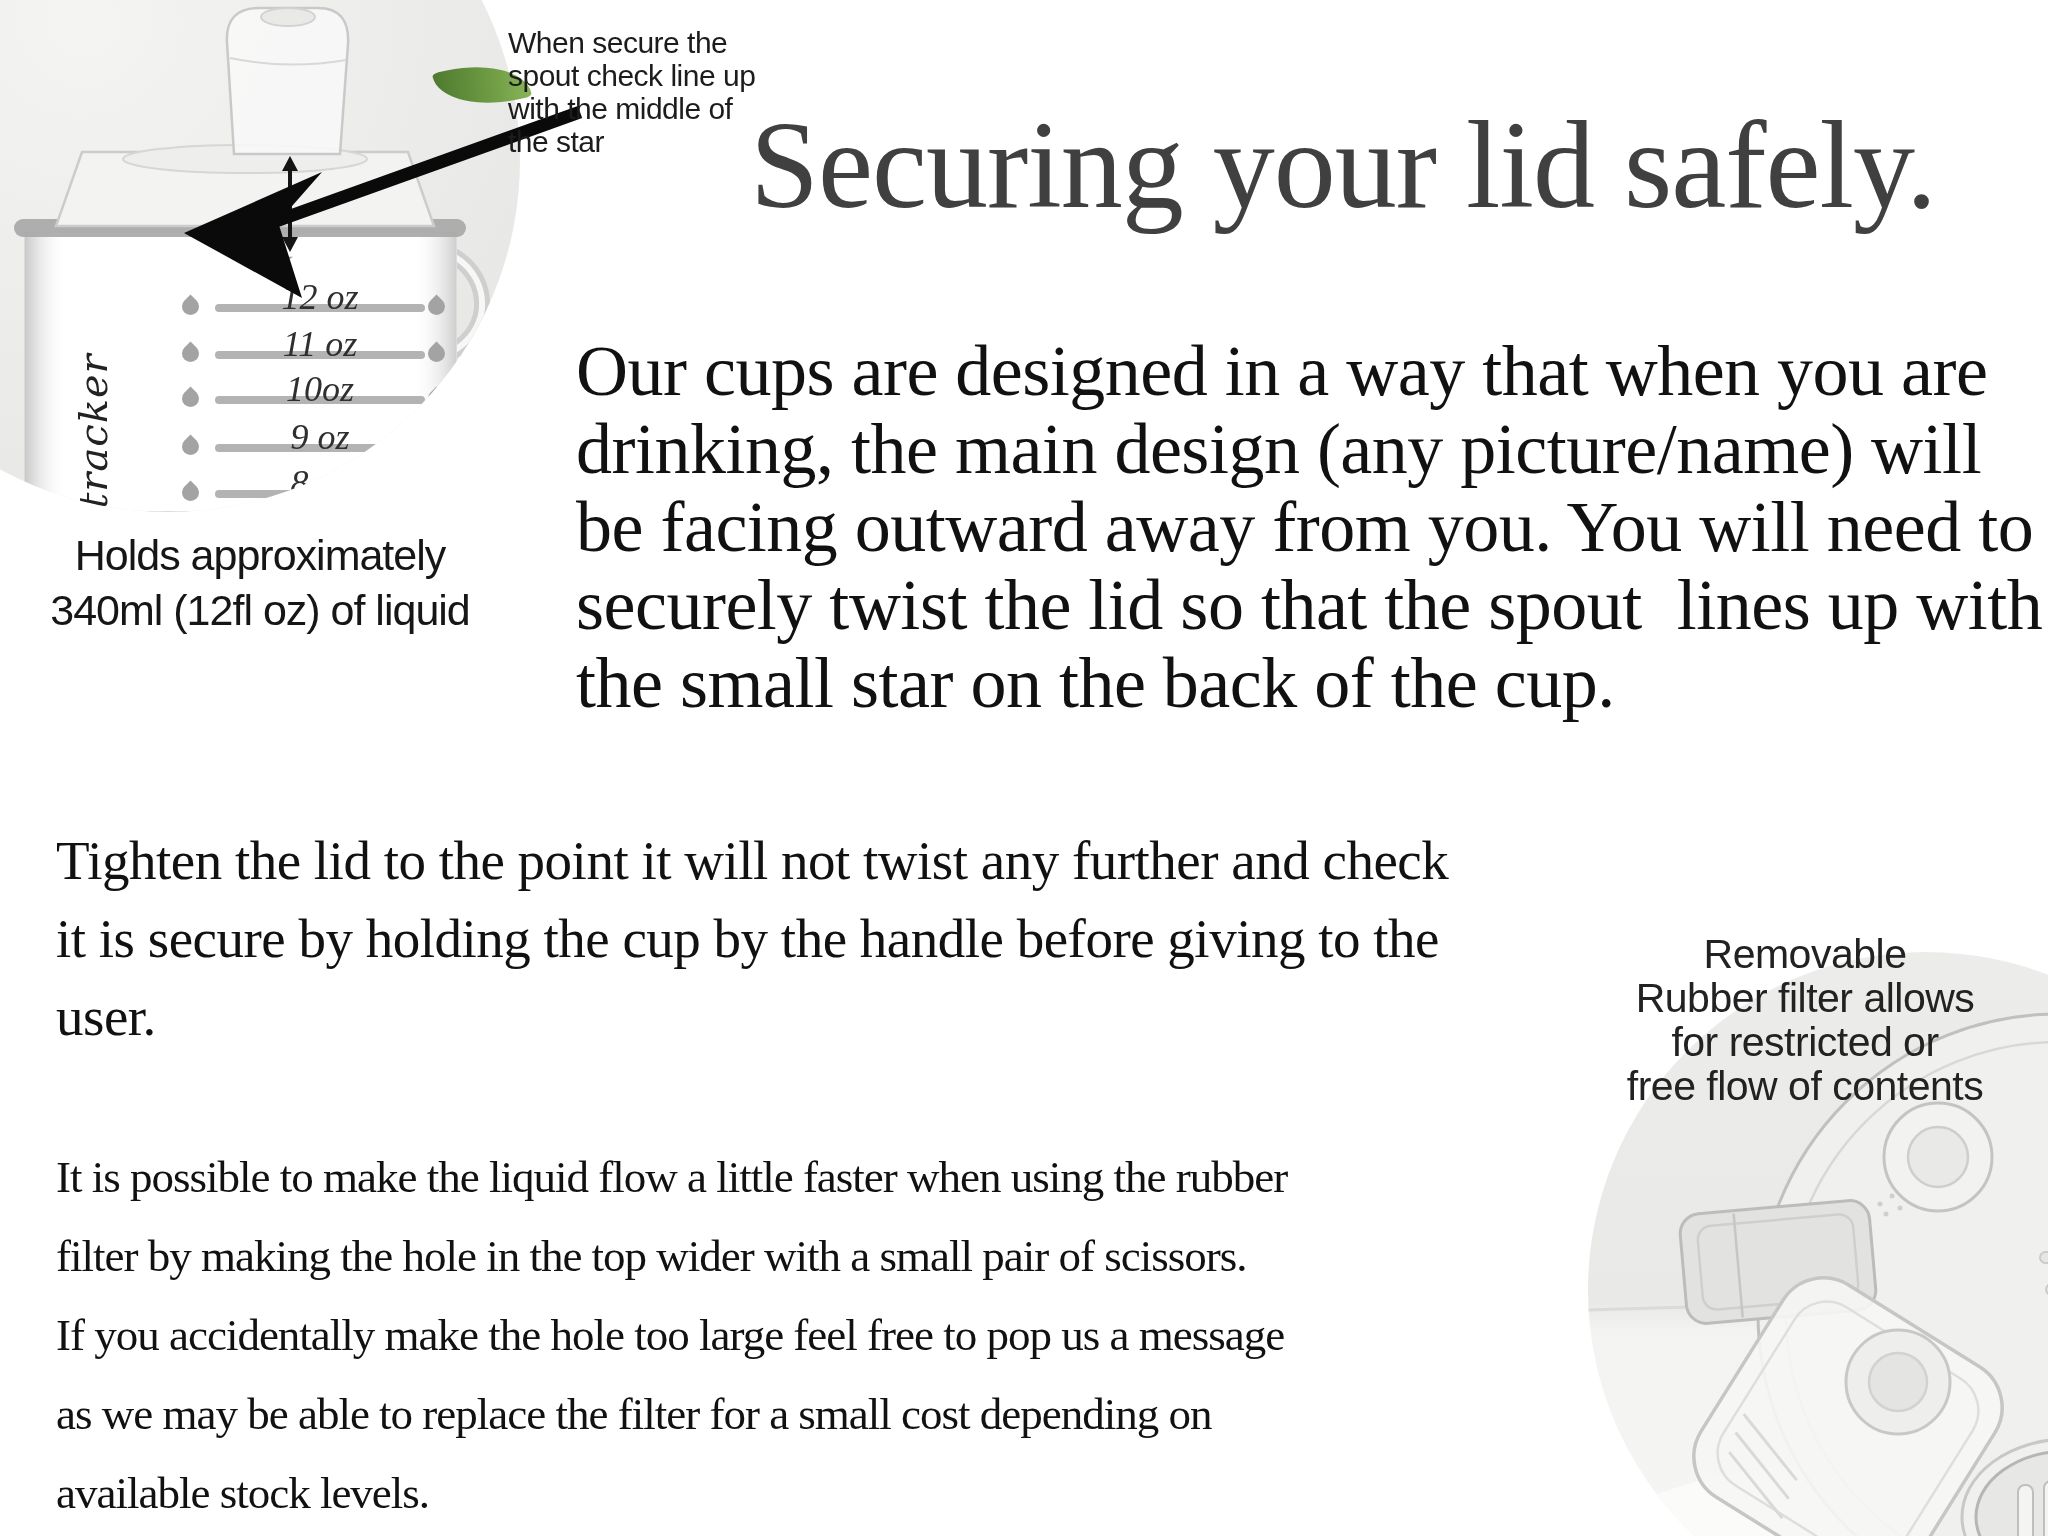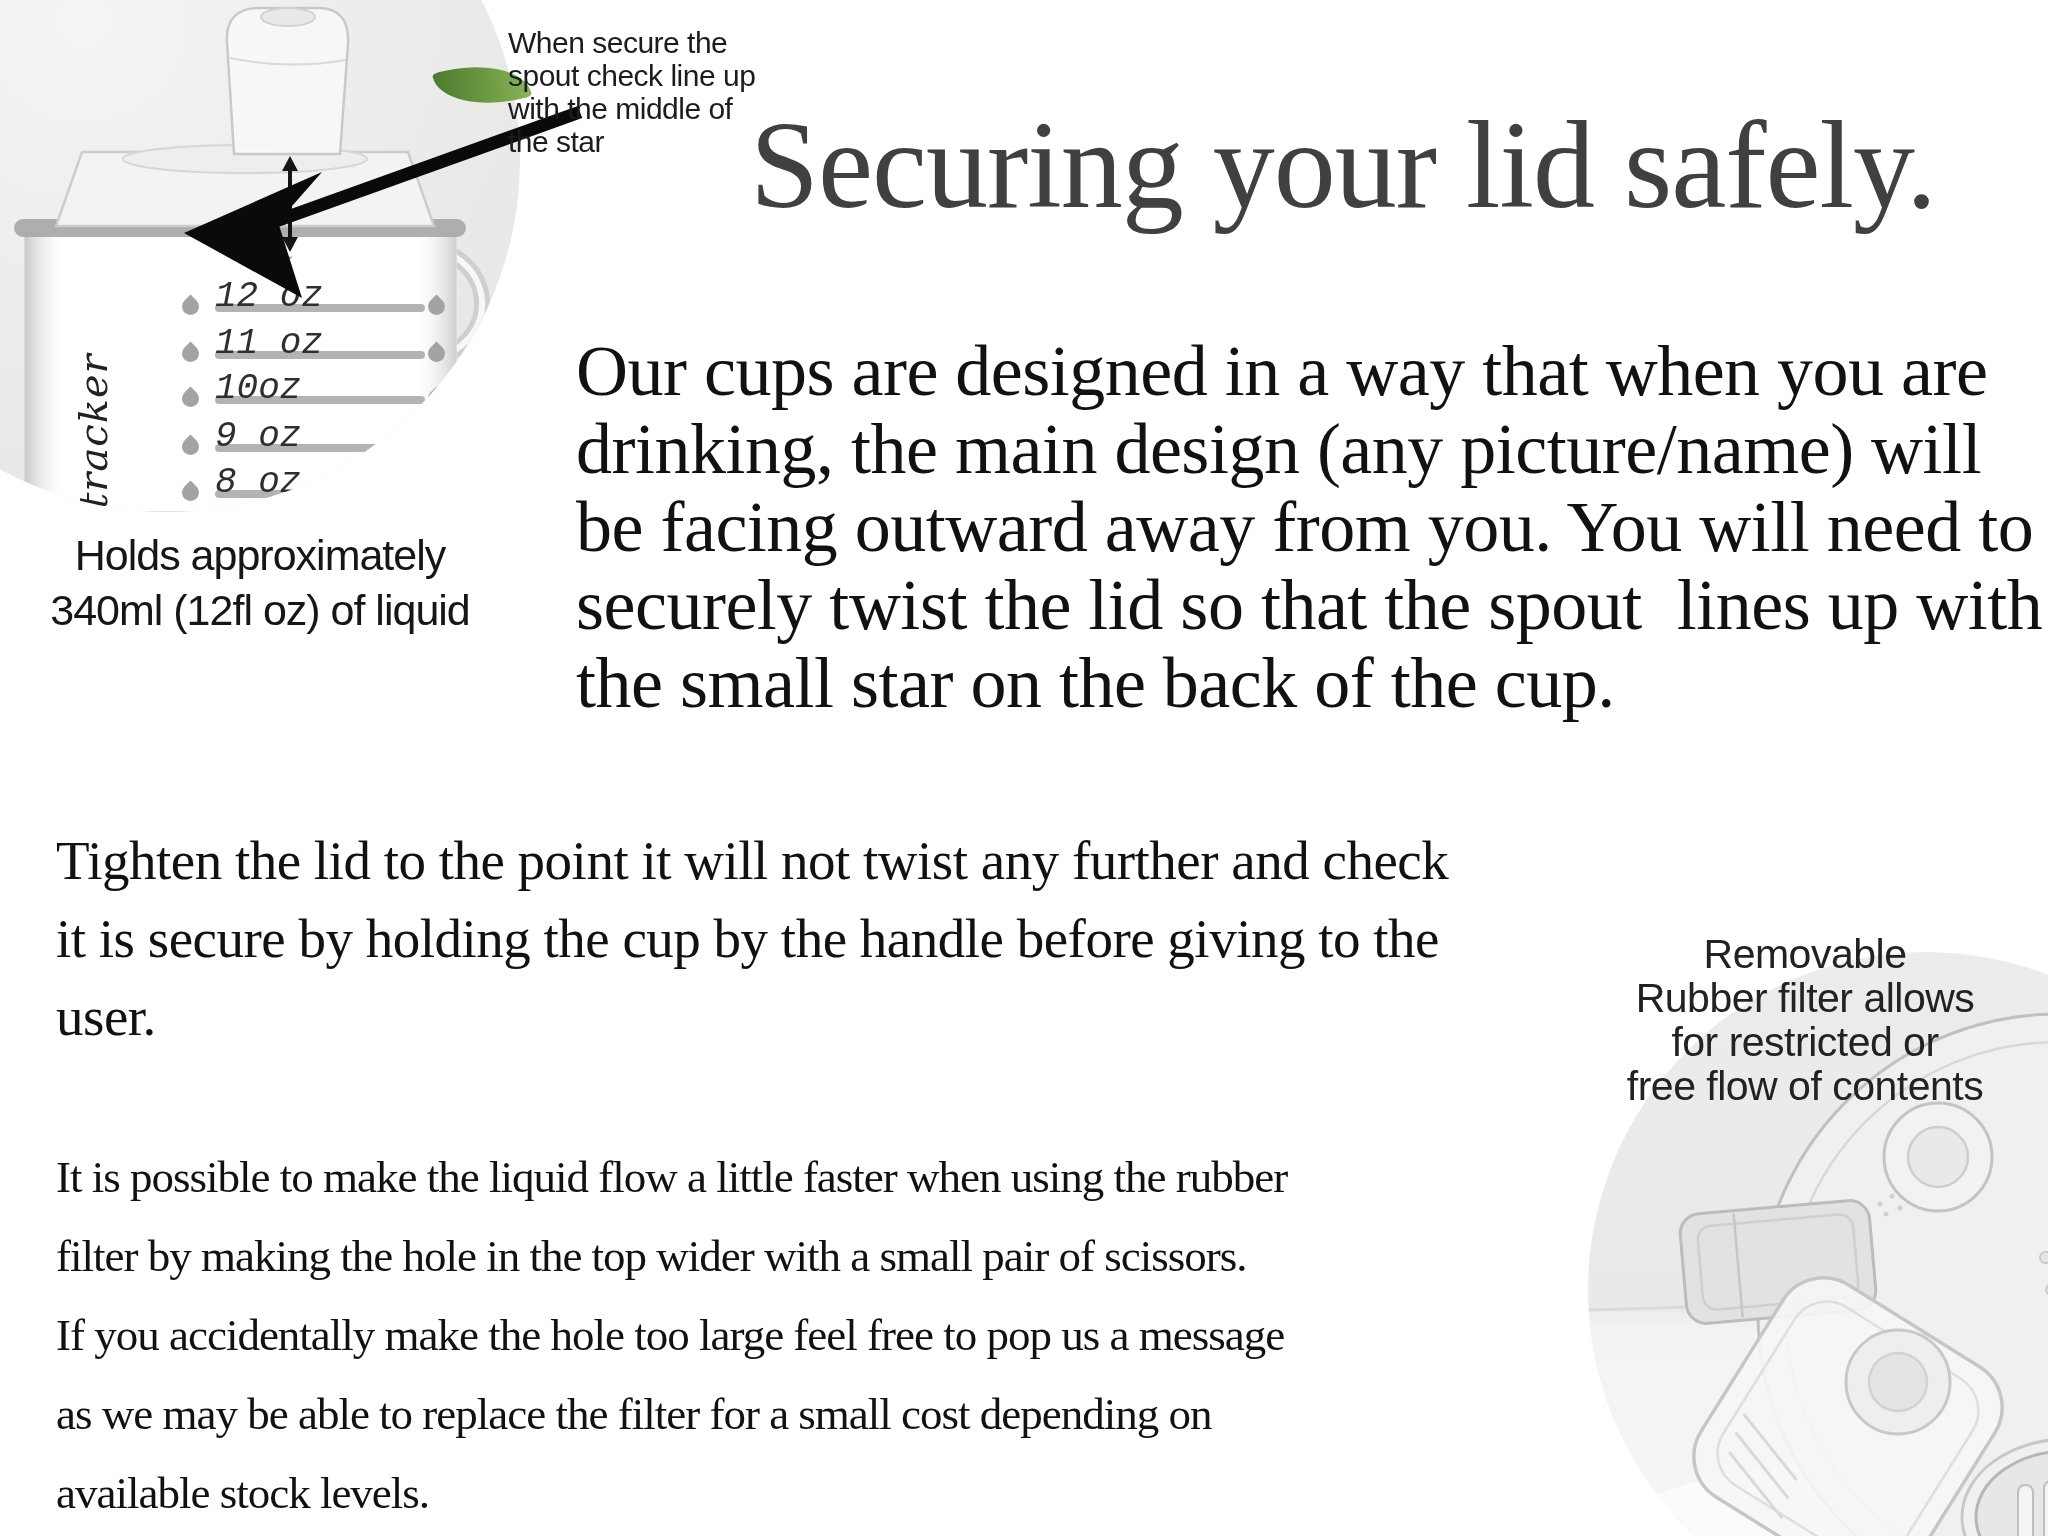--- a/index.html
+++ b/index.html
@@ -13,22 +13,22 @@
 
   
   .circle-cup{
     left:-184px; top:-192px; width:704px; height:704px;
     border-radius:50%; overflow:hidden; z-index:2;
     background:radial-gradient(circle at 38% 30%, #f4f4f2 0%, #ebebe9 55%, #e4e4e2 100%);
   }
   .cup-svg{position:absolute; left:0; top:0;}
   .m-row-bar{position:absolute; height:8px; width:210px; left:399px;
     background:#b3b3b3; border-radius:4px;}
-  .m-row-label{position:absolute; left:399px; width:210px; text-align:left;
-    font-style:italic; font-size:36px; color:#2f2f2f; font-family:Liberation Mono, monospace;}
+  .m-row-label{position:absolute; left:399px; width:210px; text-align:center;
+    font-style:italic; font-size:36px; color:#2f2f2f; font-family:Liberation Serif, serif;}
   .droplet{position:absolute; width:17px; height:17px; background:#a3a3a3;
     border-radius:0 50% 50% 50%; transform:rotate(45deg);}
   .star{position:absolute; left:452px; top:434px; font-size:30px; color:#9a9a9a;
     font-family:"DejaVu Sans", sans-serif;}
   .side-label{position:absolute; left:167px; top:600px; width:220px; height:46px;
     transform:rotate(-90deg); text-align:center; font-style:italic;
     font-size:40px; color:#222; font-family:"DejaVu Serif", serif; letter-spacing:1px;}
 
   
   .leaf{

